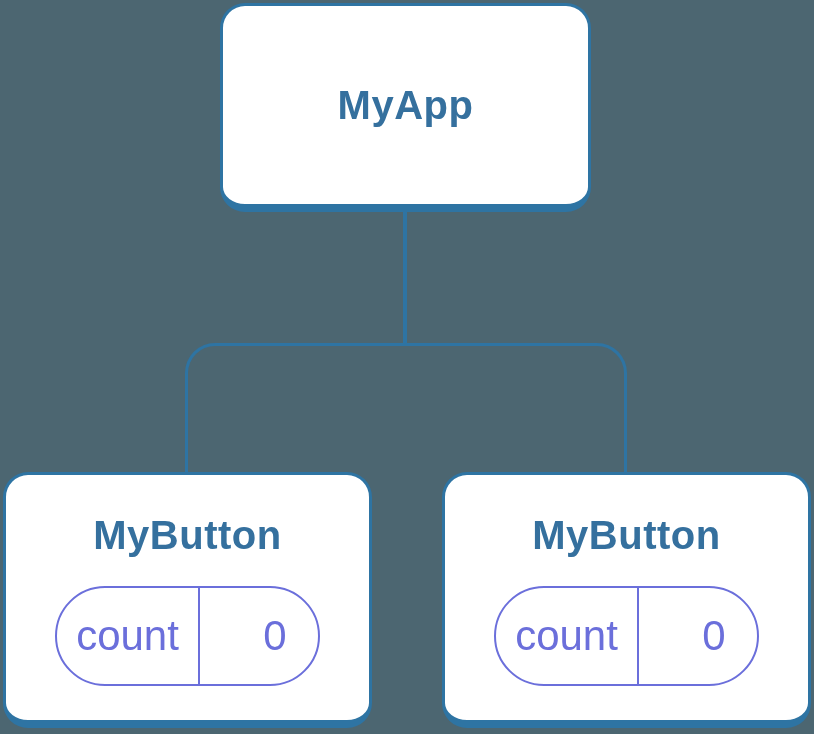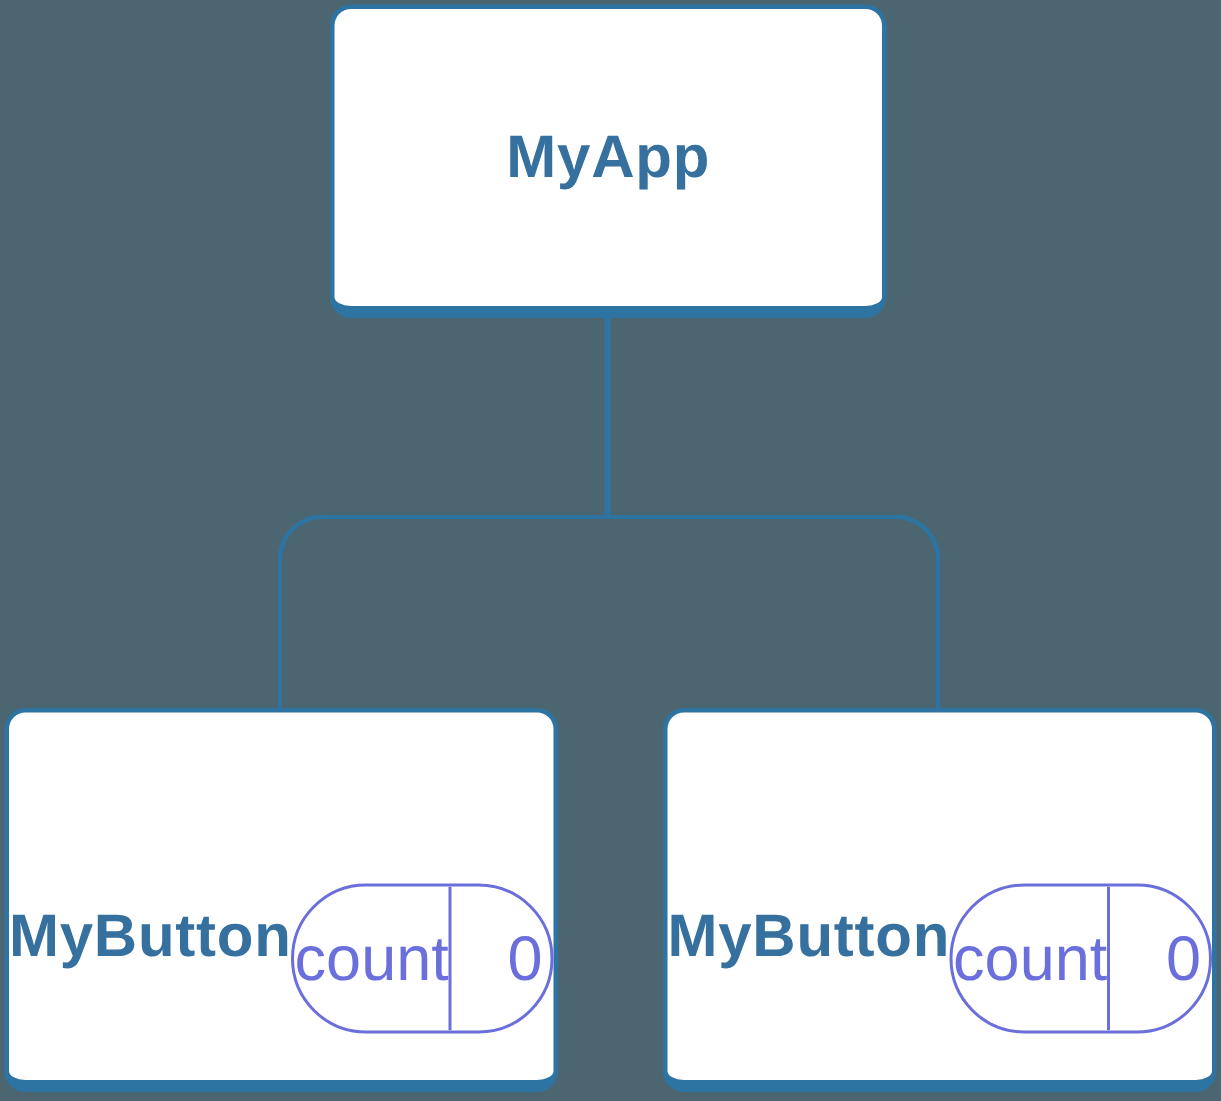--- a/index.html
+++ b/index.html
@@ -13,21 +13,21 @@
     background: var(--background, #4C6671);
     overflow: hidden;
     font-family: "Liberation Sans", sans-serif;
   }
   .node {
     position: absolute;
     box-sizing: border-box;
     background: var(--node-fill, #FFFFFF);
     border: 3px solid var(--node-border, #2E74A3);
     border-bottom-width: 8px;
-    border-radius: 14px;
+    border-radius: 25px;
   }
   .node-root {
     left: 220px;
     top: 3px;
     width: 371px;
     height: 209px;
     display: flex;
     align-items: center;
     justify-content: center;
   }
@@ -55,23 +55,23 @@
     border: 3px solid var(--node-border, #2E74A3);
     border-bottom: none;
     border-radius: 30px 30px 0 0;
     background: transparent;
   }
   .node-child {
     top: 472px;
     width: 369px;
     height: 256px;
     display: flex;
-    flex-direction: row;
+    flex-direction: column;
     align-items: center;
-    padding-top: 54px;
+    padding-top: 38px;
   }
   .node-child-left { left: 3px; }
   .node-child-right { left: 442px; }
   .state-pill {
     box-sizing: border-box;
     margin-top: 28px;
     width: 265px;
     height: 100px;
     border: 2px solid var(--state, #6B6FDB);
     border-radius: 50px;

